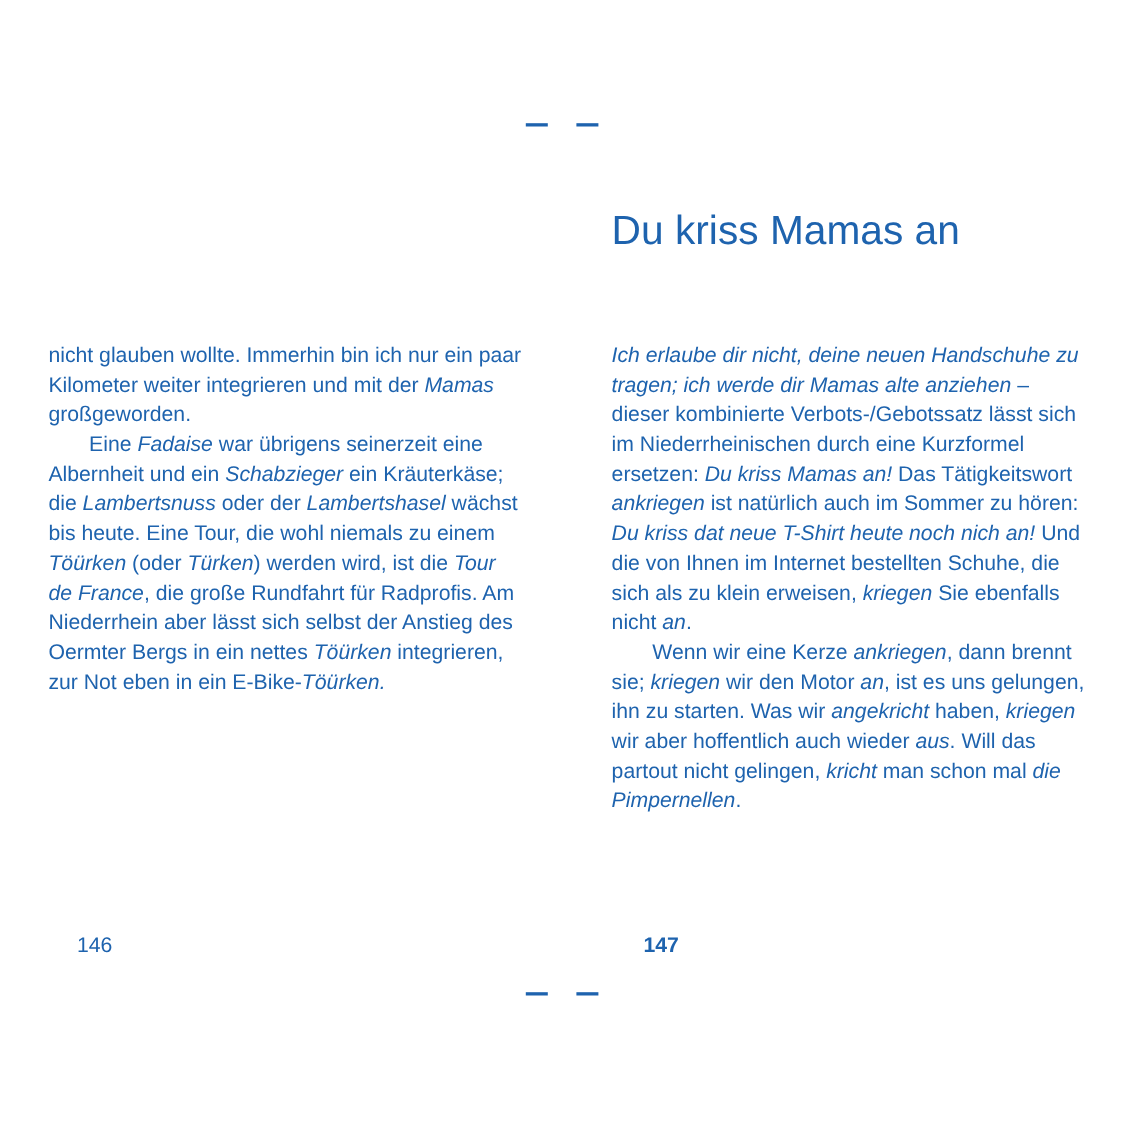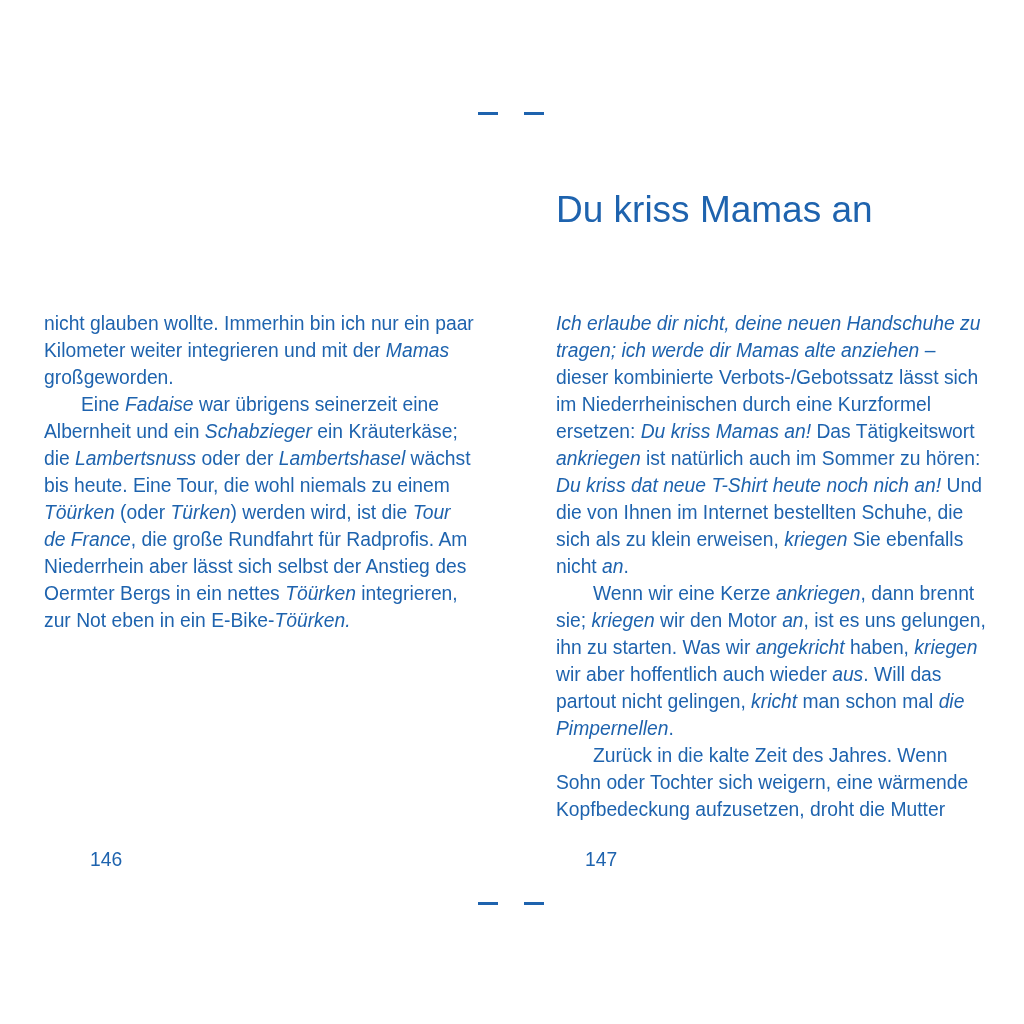--- a/index.html
+++ b/index.html
@@ -71,22 +71,22 @@
     width: 432px;
   }
 
   .page-number {
     position: absolute;
     top: 846px;
     color: var(--ink);
     font-size: 19.3px;
     line-height: 27px;
   }
-  .page-number.left { left: 90px; }
-  .page-number.right { left: 585px; }
+  .page-number.left { left: 70px; }
+  .page-number.right { left: 585px; font-weight: bold; }
 </style>
 </head>
 <body style="--ink: #1e63ae; background: rgb(255, 255, 255);">
 
 <div class="page-canvas">
 
   <div class="fold-marks top">
     <span class="mark-dash"></span>
     <span class="mark-dash"></span>
   </div>
@@ -94,21 +94,20 @@
   <h1 class="book-title">Du kriss Mamas an</h1>
 
   <div class="text-col col-left">
       <p><span>nicht glauben wollte. Immerhin bin ich nur ein paar Kilometer weiter integrieren und mit der </span><em>Mamas</em><span> großgeworden.</span></p>
       <p class="indent"><span>Eine </span><em>Fadaise</em><span> war übrigens seinerzeit eine Albernheit und ein </span><em>Schabzieger</em><span> ein Kräuterkäse; die </span><em>Lambertsnuss</em><span> oder der </span><em>Lambertshasel</em><span> wächst bis heute. Eine Tour, die wohl niemals zu einem </span><em>Töürken</em><span> (oder </span><em>Türken</em><span>) werden wird, ist die </span><em>Tour de France</em><span>, die große Rundfahrt für Radprofis. Am Niederrhein aber lässt sich selbst der Anstieg des Oermter Bergs in ein nettes </span><em>Töürken</em><span> integrieren, zur Not eben in ein E-Bike-</span><em>Töürken.</em></p>
     </div>
 
   <div class="text-col col-right">
       <p><em>Ich erlaube dir nicht, deine neuen Handschuhe zu tragen; ich werde dir Mamas alte anziehen</em><span> – dieser kombinierte Verbots-/Gebotssatz lässt sich im Niederrheinischen durch eine Kurzformel ersetzen: </span><em>Du kriss Mamas an!</em><span> Das Tätigkeitswort </span><em>ankriegen</em><span> ist natürlich auch im Sommer zu hören: </span><em>Du kriss dat neue T-Shirt heute noch nich an!</em><span> Und die von Ihnen im Internet bestellten Schuhe, die sich als zu klein erweisen, </span><em>kriegen</em><span> Sie ebenfalls nicht </span><em>an</em><span>.</span></p>
       <p class="indent"><span>Wenn wir eine Kerze </span><em>ankriegen</em><span>, dann brennt sie; </span><em>kriegen</em><span> wir den Motor </span><em>an</em><span>, ist es uns gelungen, ihn zu starten. Was wir </span><em>angekricht</em><span> haben, </span><em>kriegen</em><span> wir aber hoffentlich auch wieder </span><em>aus</em><span>. Will das partout nicht gelingen, </span><em>kricht</em><span> man schon mal </span><em>die Pimpernellen</em><span>.</span></p>
-      <p class="indent"><span>Zurück in die kalte Zeit des Jahres. Wenn Sohn oder Tochter sich weigern, eine wärmende Kopfbedeckung aufzusetzen, droht die Mutter</span></p>
     </div>
 
   <div class="page-number left">146</div>
 
   <div class="page-number right">147</div>
 
   <div class="fold-marks bottom">
     <span class="mark-dash"></span>
     <span class="mark-dash"></span>
   </div>

